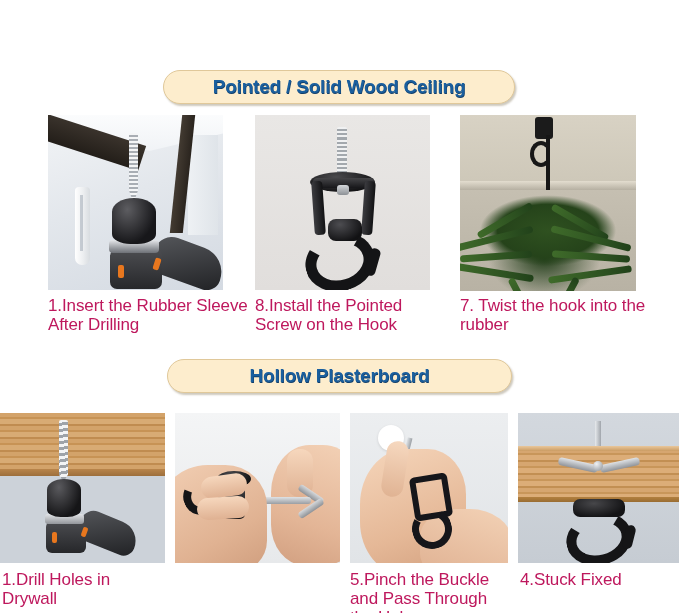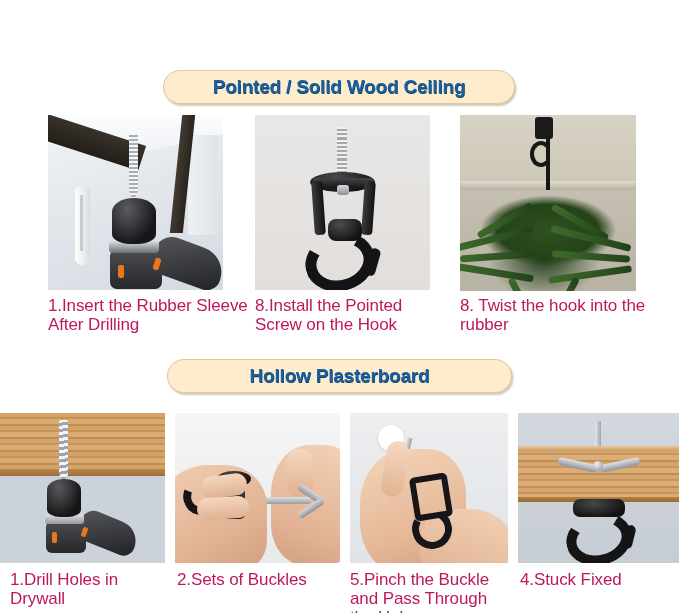--- a/index.html
+++ b/index.html
@@ -398,21 +398,21 @@
   }
   #photo-7 .tip {
     position:absolute; left: 106px; top: 112px; width: 10px; height: 24px;
     background:#151517; border-radius: 5px; transform: rotate(14deg);
   }
 
   
   #cap-1 { left: 48px;  top: 296px; width: 200px; }
   #cap-2 { left: 255px; top: 296px; width: 180px; }
   #cap-3 { left: 460px; top: 296px; width: 200px; }
-  #cap-4 { left: 10px;   top: 570px; width: 165px; }
+  #cap-4 { left: 2px;   top: 570px; width: 165px; }
   #cap-5 { left: 177px; top: 570px; width: 165px; }
   #cap-6 { left: 350px; top: 570px; width: 160px; }
   #cap-7 { left: 520px; top: 570px; width: 160px; }
 </style>
 </head>
 <body>
 
 <div class="page">
 
 
@@ -463,21 +463,21 @@
         <div class="frond f5"></div>
       <div class="frond f3"></div>
         <div class="frond f6"></div>
       <div class="frond f9"></div>
         <div class="frond f10"></div>
     </div>
   </div>
 
   <div class="caption" id="cap-1">1.Insert the Rubber Sleeve After Drilling</div>
   <div class="caption" id="cap-2">8.Install the Pointed Screw on the Hook</div>
-  <div class="caption" id="cap-3">8. Twist the hook into the rubber</div>
+  <div class="caption" id="cap-3">7. Twist the hook into the rubber</div>
 
   <div class="pill" id="pill-hollow">
     <span class="pill-label">Hollow Plasterboard</span>
   </div>
 
   <div class="photo" id="photo-4">
     <div class="wall"></div>
     <div class="wood"></div>
     <div class="woodEdge"></div>
     <div class="bit"></div>
@@ -520,17 +520,16 @@
     <div class="woodBot"></div>
     <div class="wingL"></div>
     <div class="wingR"></div>
     <div class="pivot"></div>
     <div class="cap"></div>
     <div class="hook"></div>
     <div class="tip"></div>
   </div>
 
   <div class="caption" id="cap-4">1.Drill Holes in Drywall</div>
-  <div class="caption" id="cap-5">2.Sets of Buckles</div>
   <div class="caption" id="cap-6">5.Pinch the Buckle and Pass Through the Hole</div>
   <div class="caption" id="cap-7">4.Stuck Fixed</div>
 
 </div>
 
 </body></html>

